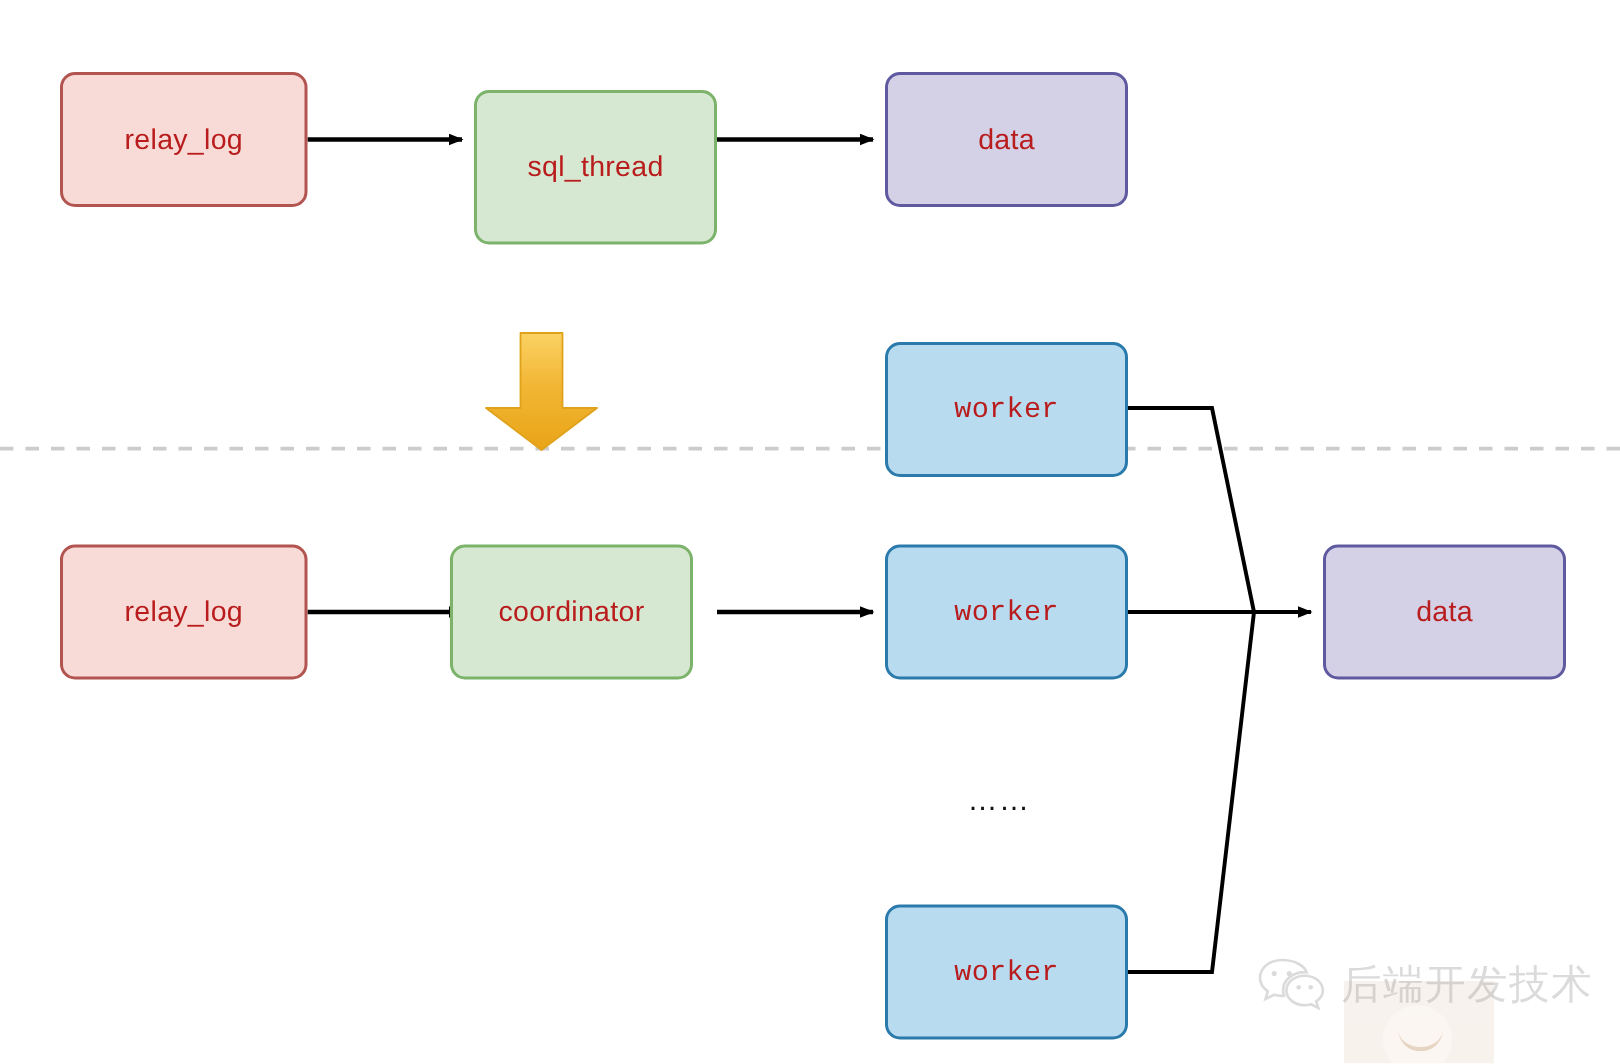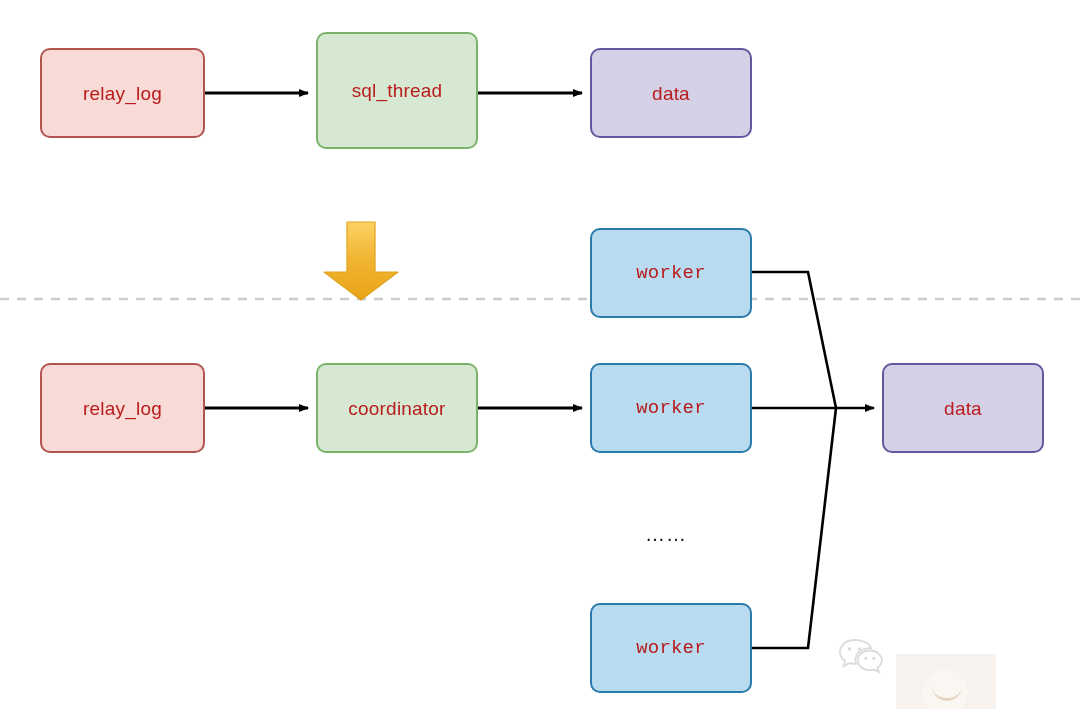--- a/index.html
+++ b/index.html
@@ -122,33 +122,33 @@
 
     <path d="M752,272 L808,272 L836,408" fill="none" stroke="#000000" stroke-width="2.6" stroke-linejoin="miter"></path>
     <path d="M752,648 L808,648 L836,408" fill="none" stroke="#000000" stroke-width="2.6" stroke-linejoin="miter"></path>
     <line x1="752" y1="408" x2="874" y2="408" stroke="#000000" stroke-width="2.6" marker-end="url(#ah)"></line>
   </svg>
 
   <div class="node n-relay" style="left:40px; top:48px; width:165px; height:90px;">
     <span class="node-label">relay_log</span>
   </div>
 
-  <div class="node n-green" style="left:316px; top:32px; width:162px; height:117px;">
+  <div class="node n-green" style="left:316px; top:60px; width:162px; height:103px;">
     <span class="node-label">sql_thread</span>
   </div>
 
   <div class="node n-data" style="left:590px; top:48px; width:162px; height:90px;">
     <span class="node-label">data</span>
   </div>
 
   <div class="node n-relay" style="left:40px; top:363px; width:165px; height:90px;">
     <span class="node-label">relay_log</span>
   </div>
 
-  <div class="node n-green" style="left:316px; top:363px; width:162px; height:90px;">
+  <div class="node n-green" style="left:300px; top:363px; width:162px; height:90px;">
     <span class="node-label">coordinator</span>
   </div>
 
   <div class="node n-worker" style="left:590px; top:228px; width:162px; height:90px;">
     <span class="node-label">worker</span>
   </div>
 
   <div class="node n-worker" style="left:590px; top:363px; width:162px; height:90px;">
     <span class="node-label">worker</span>
   </div>
@@ -173,15 +173,16 @@
                C17.6,25.6 17.4,24.4 17.4,23.1 C17.4,16.4 23.8,11.1 31.7,11.1
                C32.2,11.1 32.6,11.1 33,11.2 C31.5,6.4 24.7,3 16.5,3 Z" fill="none" stroke="#8b8b8b" stroke-width="1.8"></path>
       <circle cx="11.5" cy="12" r="1.7" fill="#8b8b8b"></circle>
       <circle cx="21.5" cy="12" r="1.7" fill="#8b8b8b"></circle>
       <path d="M31.7,13.5 C25,13.5 19.6,17.9 19.6,23.3 C19.6,28.7 25,33.1 31.7,33.1
                C33.2,33.1 34.7,32.9 36,32.5 L40.8,34.9 L39.5,30.6
                C42.2,28.8 43.9,26.2 43.9,23.3 C43.9,17.9 38.5,13.5 31.7,13.5 Z" fill="none" stroke="#8b8b8b" stroke-width="1.8"></path>
       <circle cx="27.8" cy="21.2" r="1.5" fill="#8b8b8b"></circle>
       <circle cx="35.8" cy="21.2" r="1.5" fill="#8b8b8b"></circle>
     </svg>
+    <span class="wm-text">后端开发技术</span>
   </div>
 
 </div>
 
 </body></html>

